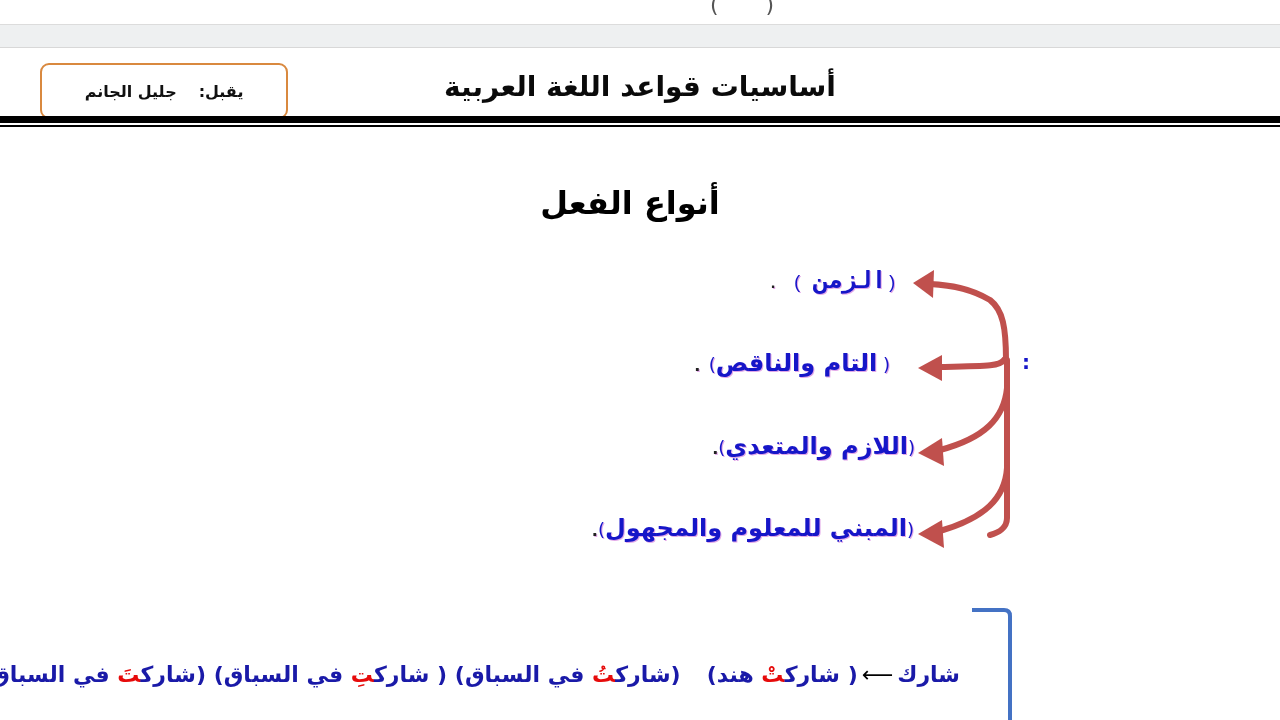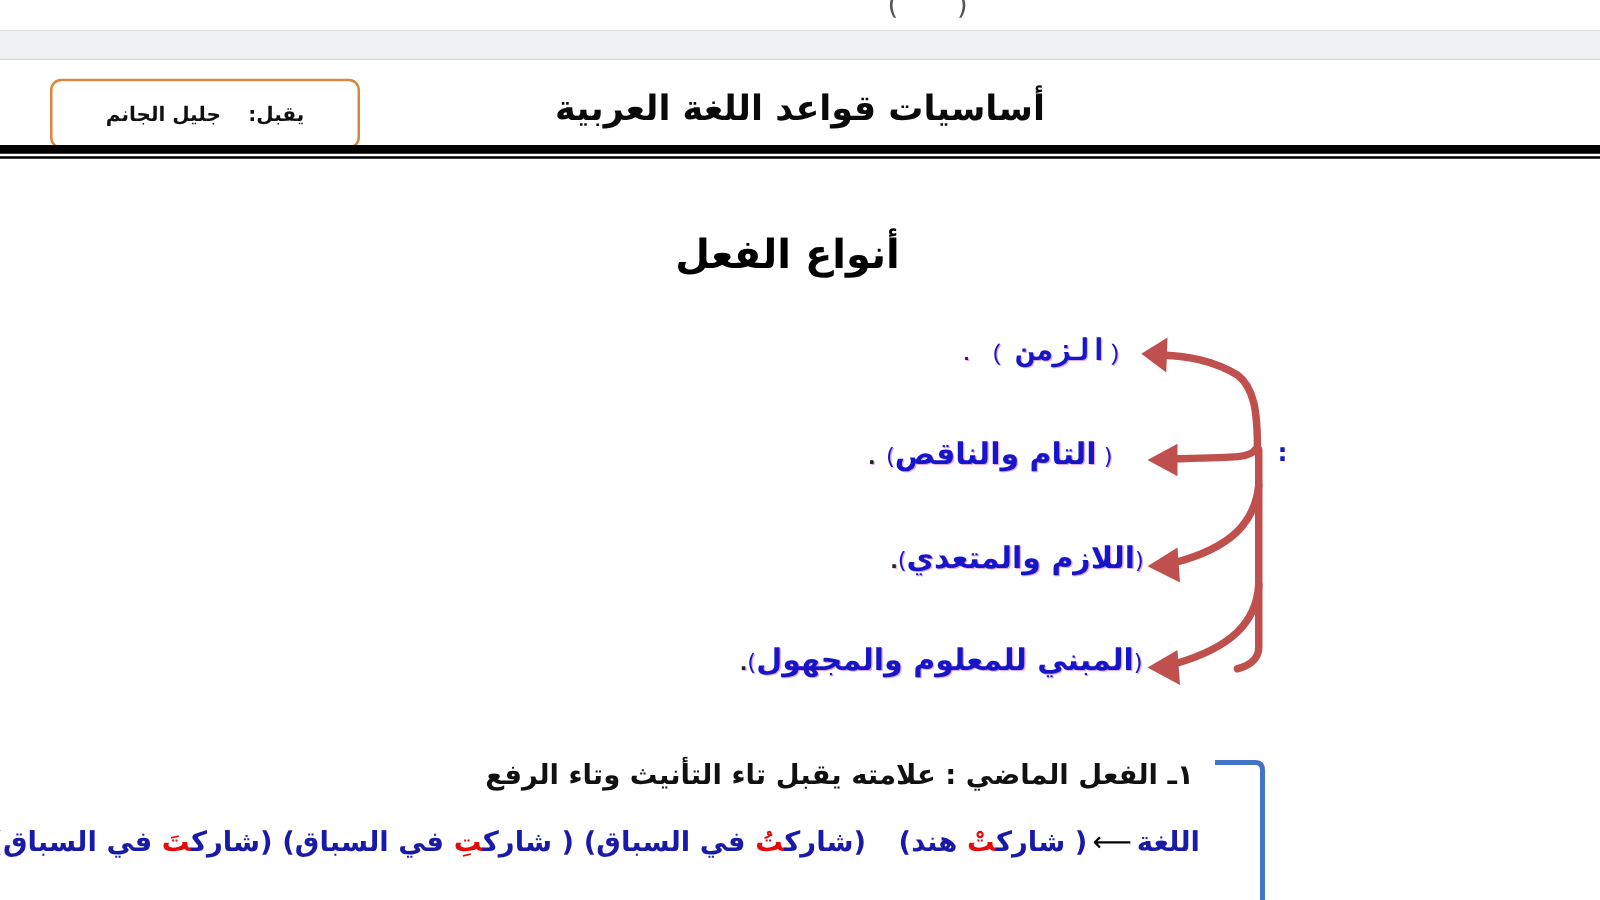--- a/index.html
+++ b/index.html
@@ -91,21 +91,20 @@
   </div>
 
   <div class="branch" style="right:366px; top:466px;">
     <span class="paren">(</span><span>المبني للمعلوم والمجهول</span><span class="paren">)</span><span class="dot">.</span>
   </div>
 
   <svg class="arrows" width="1280" height="672">
     <path d="M972 562 L1004 562 Q1010 562 1010 568 L1010 672" fill="none" stroke="#4472c4" stroke-width="4"></path>
   </svg>
 
-  <div class="rule-line">١ـ الفعل الماضي : علامته يقبل تاء التأنيث وتاء الرفع</div>
 
   <div class="example-line">
-    <span>اللغة</span><span class="arrow">⟵</span><span><span>( شارك</span><span class="red">تْ</span><span> هند)</span></span><span class="gap"></span><span><span>(شارك</span><span class="red">تُ</span><span> في السباق)</span></span>
+    <span>شارك</span><span class="arrow">⟵</span><span><span>( شارك</span><span class="red">تْ</span><span> هند)</span></span><span class="gap"></span><span><span>(شارك</span><span class="red">تُ</span><span> في السباق)</span></span>
     <span><span>( شارك</span><span class="red">تِ</span><span> في السباق)</span></span>
     <span><span>(شارك</span><span class="red">تَ</span><span> في السباق)</span></span>
   </div>
 
 </div>
 
 </body></html>

